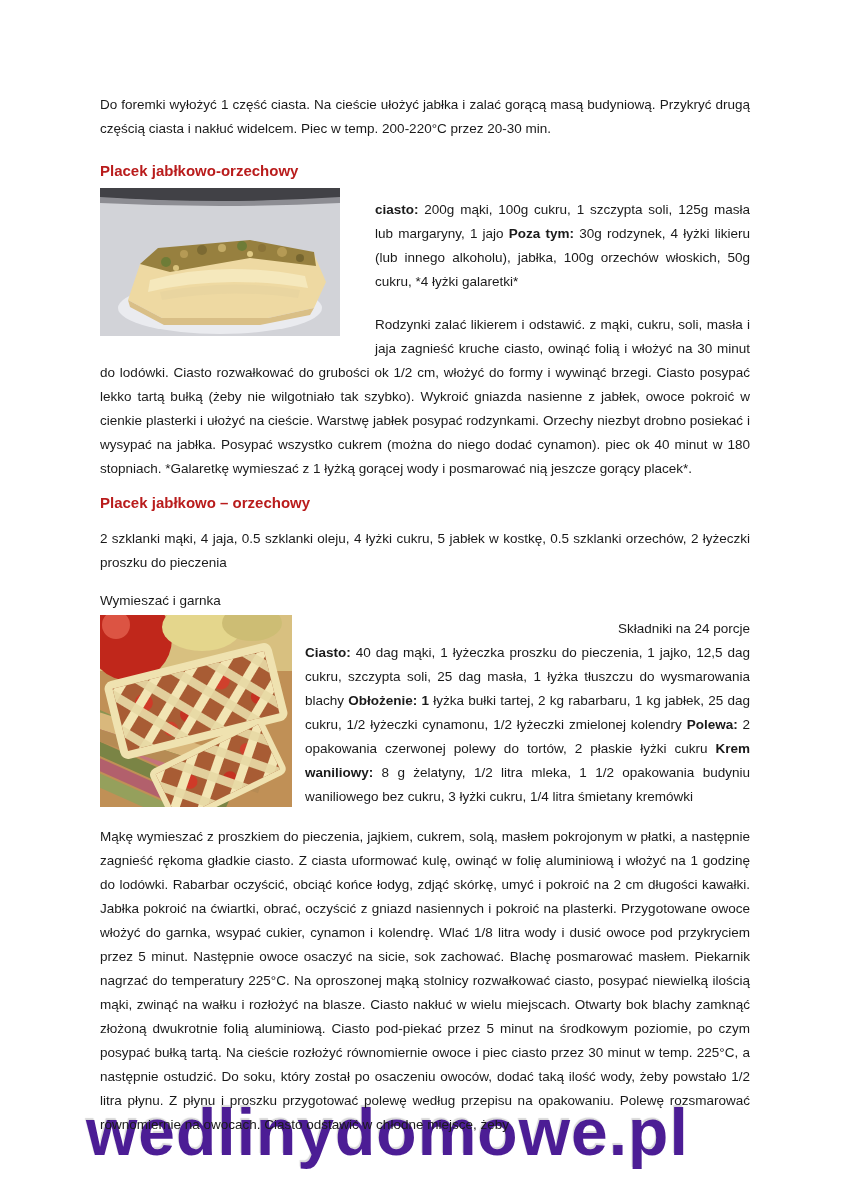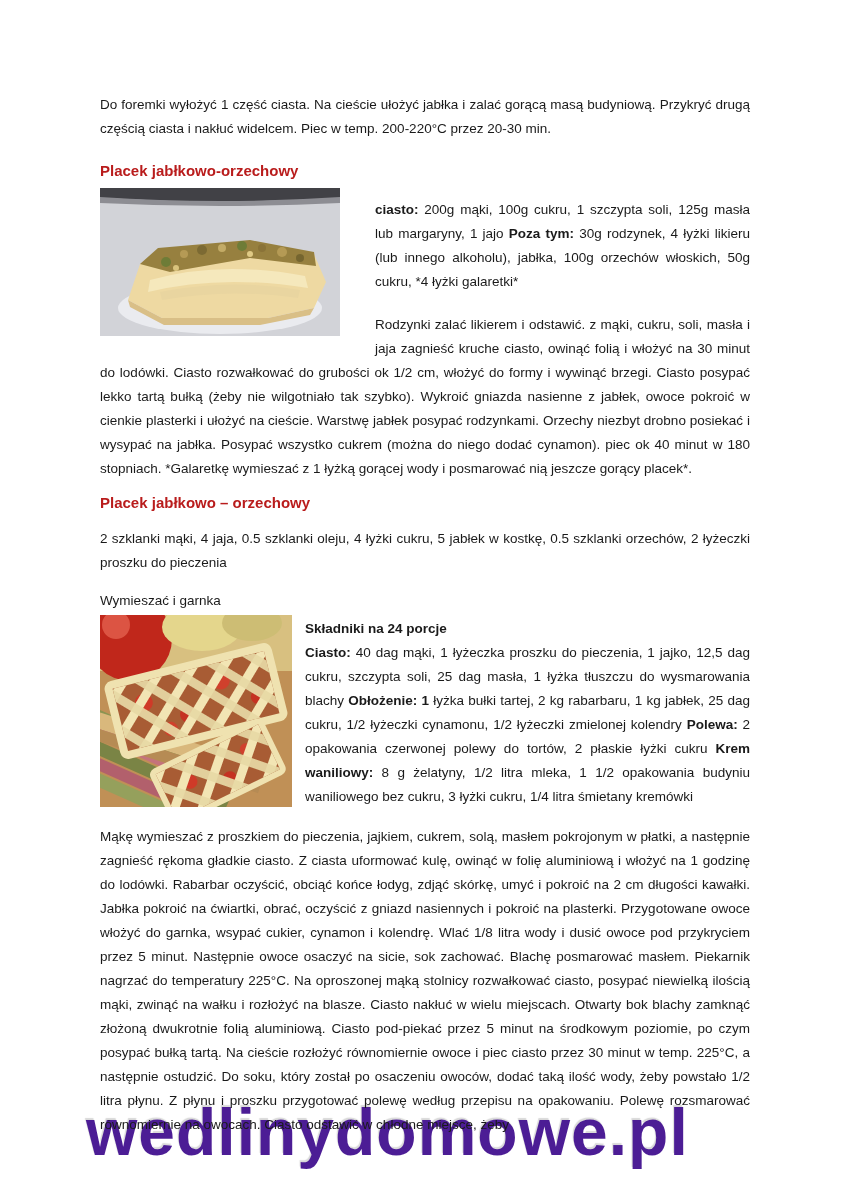--- a/index.html
+++ b/index.html
@@ -20,21 +20,21 @@
   .h-1 { margin:20px 0 7px 0; }
   .h-2 { margin:12px 0 0 0; }
   .h-3 { margin:12px 0 7px 0; }
   .section { overflow:hidden; }
   .photo { display:block; }
   .photo1 { float:left; width:240px; height:148px; margin:0 35px 12px 0; }
   .photo2 { float:left; width:192px; height:192px; margin:2px 13px 6px 0; }
   .ing1 { margin-top:10px; }
   .instr1 { margin-top:19px; }
   .mt-p { margin-top:14px; }
-  .servings { margin-top:4px; font-weight:bold; text-align:left; }
+  .servings { margin-top:4px; font-weight:normal; text-align:right; }
   .ing3 { margin-top:0; }
   .final { margin-top:12px; }
   svg { display:block; }
 </style>
 </head>
 <body>
 
 <div class="page">
 
   <div class="watermark">wedlinydomowe.pl</div>

